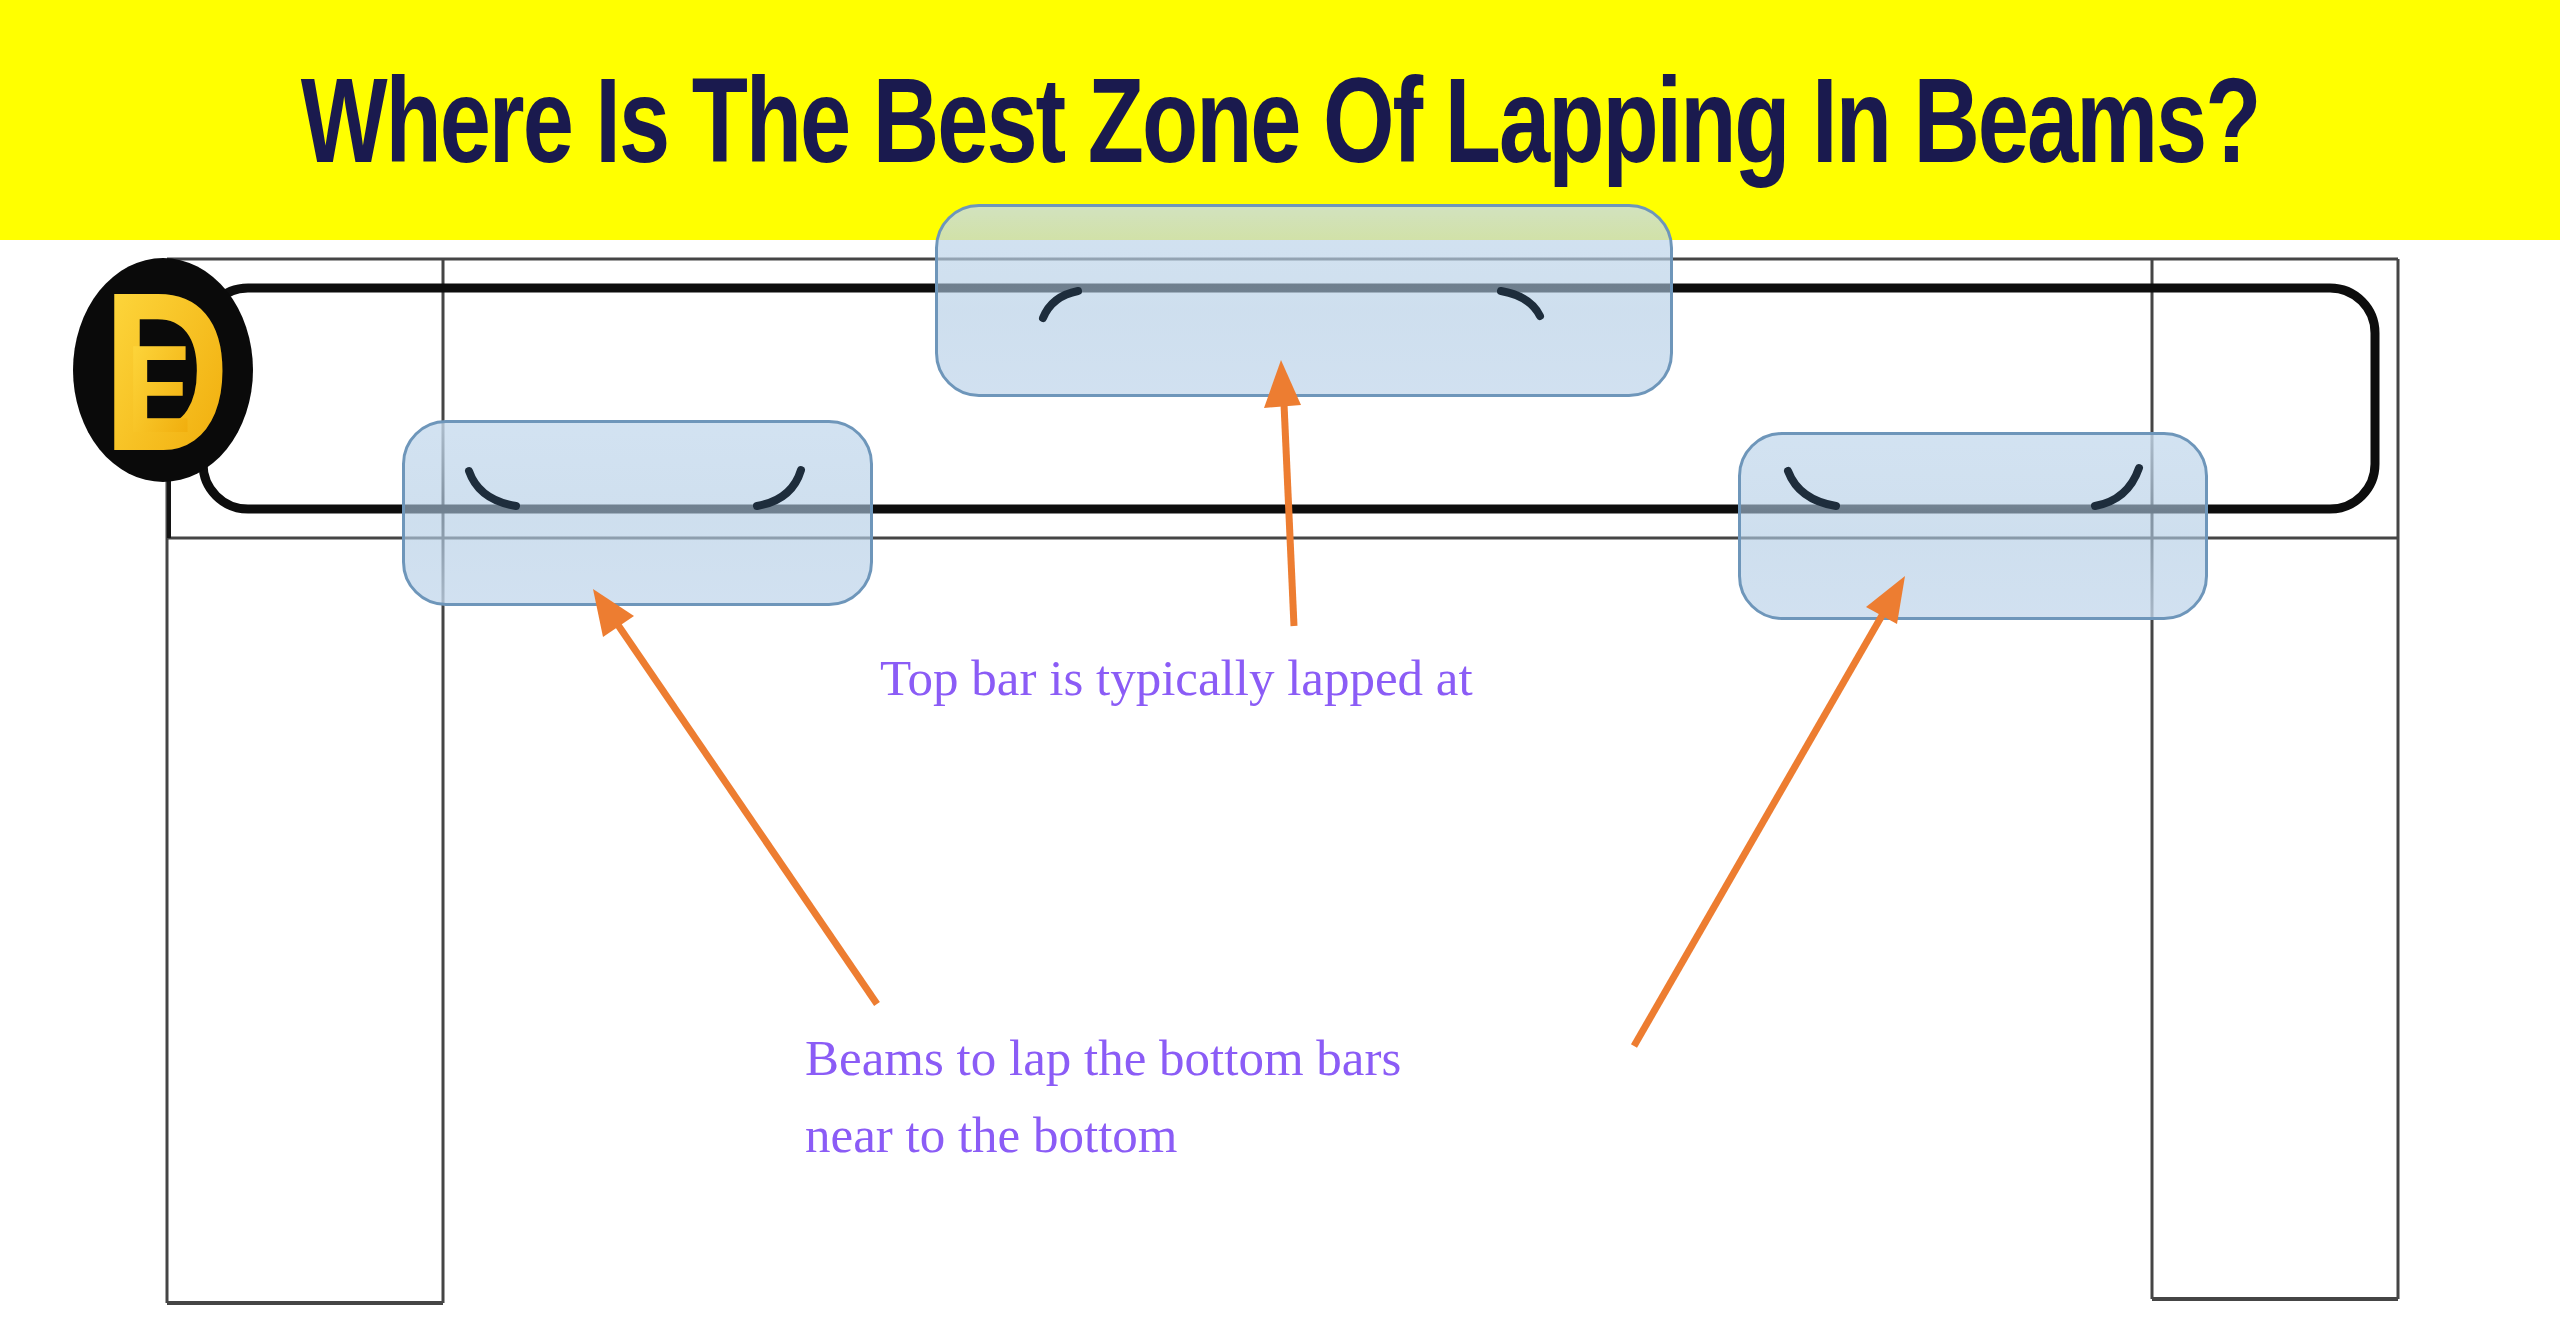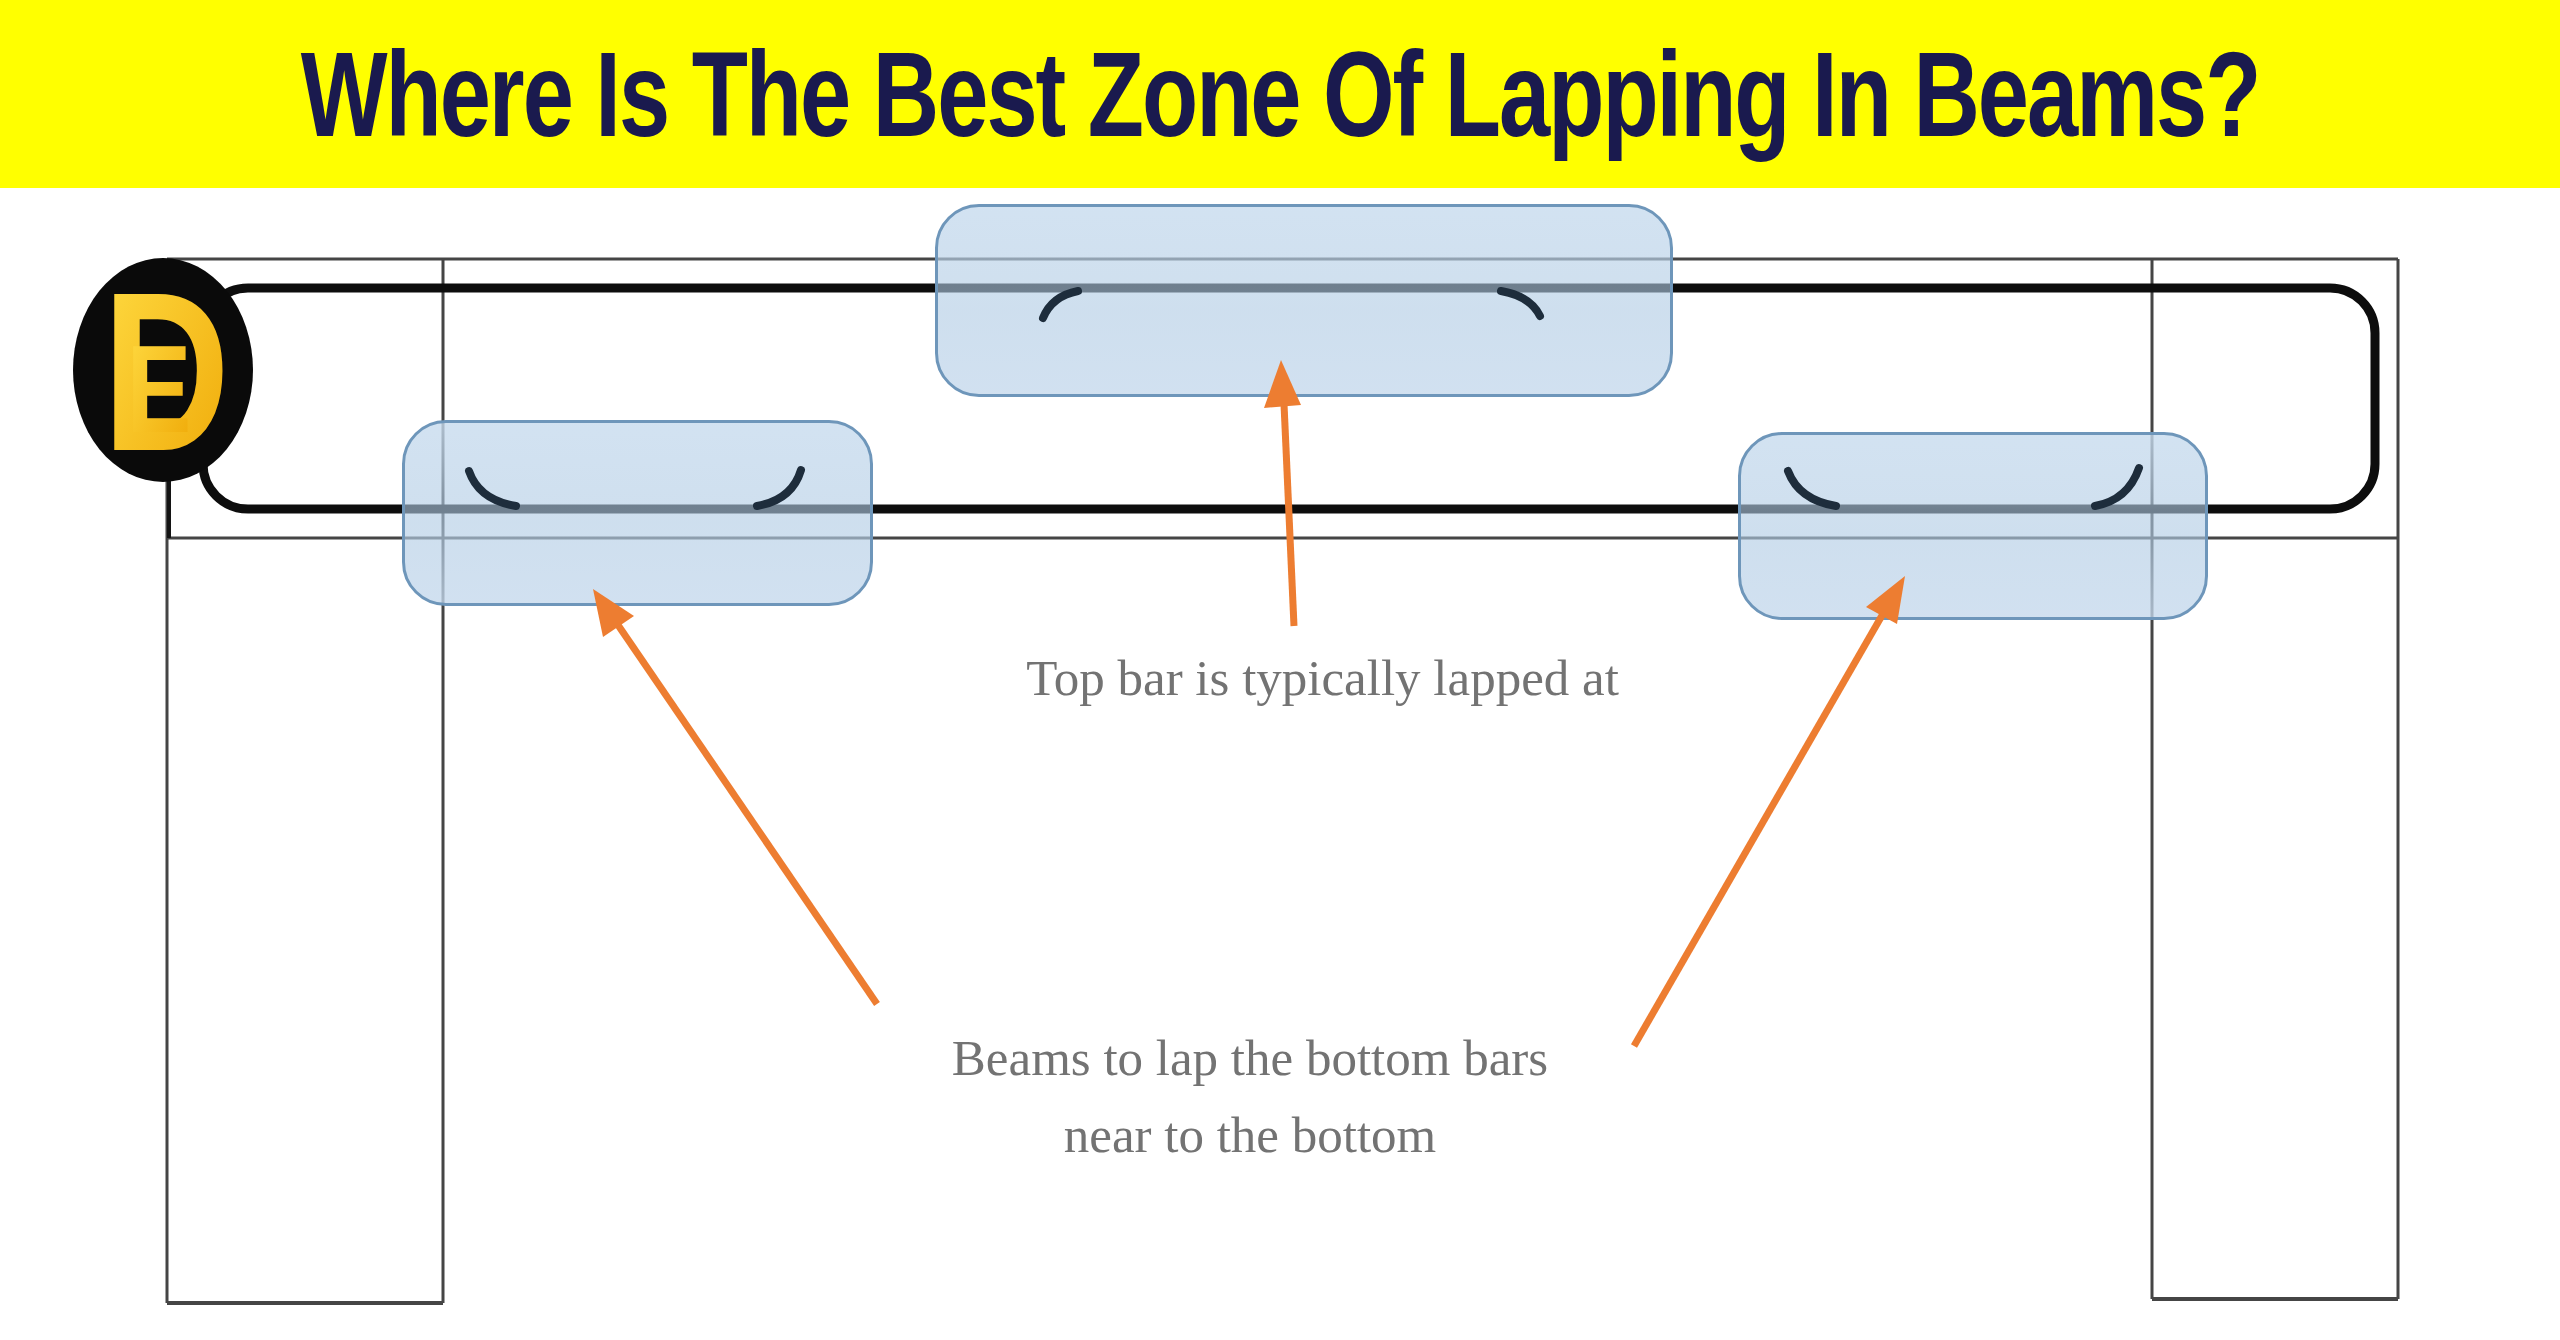--- a/index.html
+++ b/index.html
@@ -4,21 +4,21 @@
 <style>
   html,body { margin:0; padding:0; }
   body {
     width:2560px; height:1340px; position:relative;
     background:#ffffff; overflow:hidden;
     font-family:"Liberation Sans", sans-serif;
   }
 
   
   .banner {
-    position:absolute; left:0; top:0; width:2560px; height:188px;
+    position:absolute; left:0; top:0; width:2560px; height:240px;
     background:#FFFF00;
     display:flex; align-items:center; justify-content:center;
   }
   .banner-title {
     margin:0;
     font-family:"Liberation Sans", sans-serif;
     font-weight:bold;
     font-size:92px;
     letter-spacing:-2px;
     color:#1A1A4E;
@@ -47,21 +47,21 @@
   }
   .zone-top { left:935px;  top:204px; width:732px; height:187px; }
   .zone-bl  { left:402px;  top:420px; width:465px; height:180px; }
   .zone-br  { left:1738px; top:432px; width:464px; height:182px; }
 
   
   .caption {
     position:absolute; z-index:4;
     font-family:"Liberation Serif", serif;
     font-size:51px; line-height:77px;
-    color:#737373; text-align:center;
+    color:#8b5cf6; 
     white-space:nowrap;
   }
   .caption-top    { left:880px; top:640px;  width:885px; }
   .caption-bottom { left:805px; top:1020px; width:890px; }
 
   svg text.logo-letter {
     font-family:"Liberation Sans", sans-serif;
     font-weight:bold;
   }
 </style>

